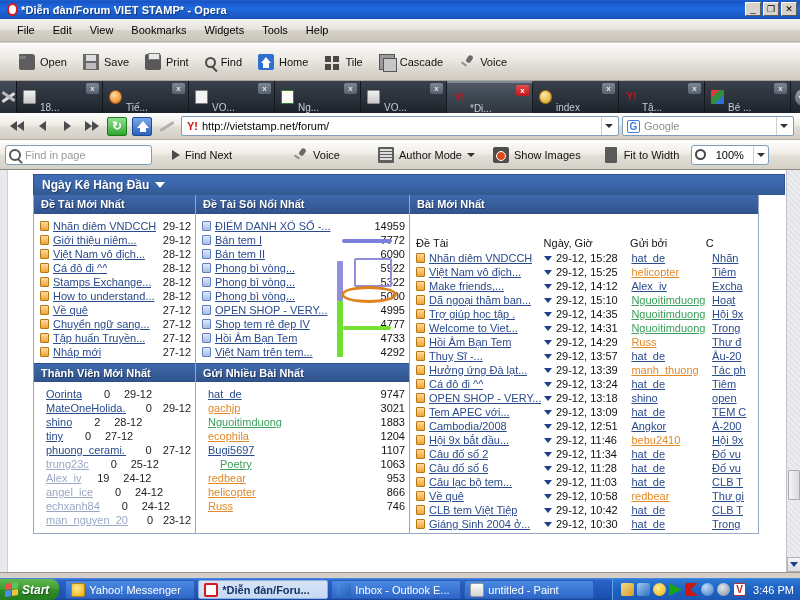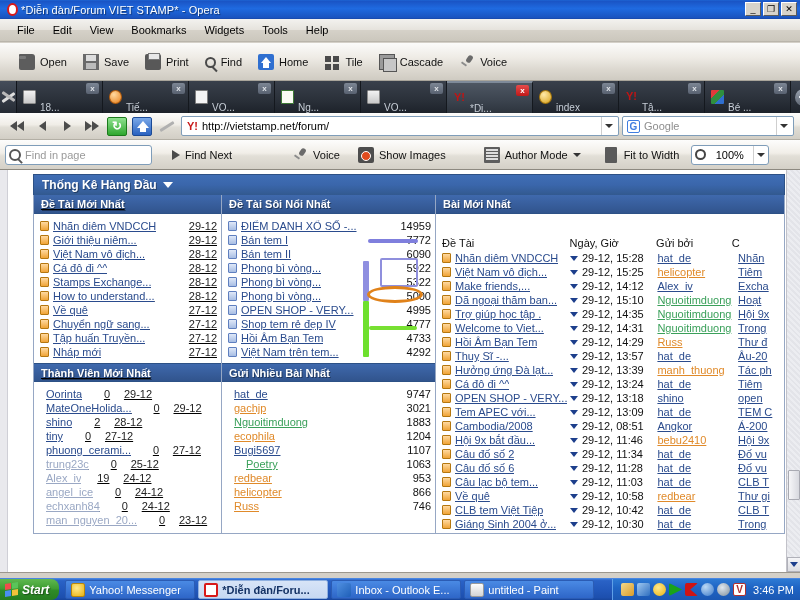--- a/index.html
+++ b/index.html
@@ -19,21 +19,21 @@
     display:flex; align-items:center;
   }
   .titlebar .tb-icon{
     width:18px;height:15px;margin-left:3px;display:flex;align-items:center;justify-content:center;
   }
   .opera-o{
     width:11px;height:13px;border:2px solid #d81919;border-radius:50%/50%;
     background:#fff;position:relative;
   }
   .titlebar .tb-text{
-    color:#fff; font-size:11px; font-weight:normal; letter-spacing:0.1px;
+    color:#fff; font-size:11px; font-weight:bold; letter-spacing:0.1px;
     text-shadow:1px 1px 1px rgba(0,0,0,.45); white-space:nowrap;
   }
   .winbtns{ position:absolute; right:3px; top:2px; display:flex; gap:2px; }
   .winbtn{
     width:16px;height:14px;background:#d7d3cb;border:1px solid #fff;
     border-right-color:#5b5b5b;border-bottom-color:#5b5b5b;
     display:flex;align-items:center;justify-content:center;
     font-size:9px;color:#000;font-family:"Liberation Sans",sans-serif;line-height:1;
   }
 
@@ -217,21 +217,21 @@
     width:752px;height:21px;
     background:linear-gradient(to bottom,#3f6eb5 0%,#3a66ab 50%,#32598f 100%);
     border:1px solid #2d5186; border-bottom:none;
     display:flex;align-items:center;padding-left:8px; gap:6px;
   }
   .stat-header .t{color:#fff;font-weight:bold;font-size:12px;text-shadow:1px 1px 0 rgba(0,0,0,.35);}
   .caret-w{width:0;height:0;border-left:5px solid transparent;border-right:5px solid transparent;border-top:6px solid #fff;}
 
   .tbl{ display:flex; width:752px; }
   .col{ background:#fff; border:1px solid #96a7c4; border-top:none; }
-  .colA{ width:189px;text-decoration:underline; }
+  .colA{ width:163px; }
   .colB{ width:214px; border-left:none;}
   .colC{ width:349px; border-left:none;}
   .panel-head{
     height:19px;
     background:linear-gradient(to bottom,#3f69ad,#31548d);
     border-bottom:1px solid #2d5186;
     display:flex;align-items:center;padding-left:7px;
   }
   .panel-head .t{color:#fff;font-weight:bold;font-size:11px;text-shadow:1px 1px 0 rgba(0,0,0,.4);}
   .panel-body{ padding:5px 4px 4px 6px; }
@@ -520,28 +520,28 @@
       <span class="ph" title="Find in page">Find in page</span>
     </div>
     <div class="fbtn" style="margin-left:12px">
       <span class="greenarrow"></span>
       <span class="lbl">Find Next</span>
     </div>
     <div class="fbtn" style="margin-left:44px">
       <span class="ico voice"></span>
       <span class="lbl">Voice</span>
     </div>
-    <div class="fbtn" style="margin-left:2px">
-      <span class="ico camera"></span>
-      <span class="lbl">Show Images</span>
-    </div>
     <div class="fbtn" style="margin-left:22px">
       <span class="ico doc16"></span>
       <span class="lbl">Author Mode</span>
       <i class="caret-d" style="border-top-color:#333"></i>
+    </div>
+    <div class="fbtn" style="margin-left:2px">
+      <span class="ico camera"></span>
+      <span class="lbl">Show Images</span>
     </div>
     <div class="fbtn" style="margin-left:6px">
       <span class="ico fitw"></span>
       <span class="lbl">Fit to Width</span>
     </div>
     <div class="zoombox" style="margin-left:4px">
       <span class="mag" style="width:11px;height:11px;border:2px solid #444;border-radius:50%;display:inline-block"></span>
       <span class="val">100%</span>
       <span class="ddl">
           <i class="caret-d"></i>
@@ -549,21 +549,21 @@
     </div>
   </div>
 
   <div class="viewport">
     <div class="page-bg"></div>
     <div class="left-gutter"></div>
 
     <div class="content-wrap">
 
       <div class="stat-header">
-        <span class="t">Thống Kê Hàng Đầu</span>
+        <span class="t">Ngày Kê Hàng Đầu</span>
         <span class="caret-w"></span>
       </div>
 
       <div class="tbl">
 
         <div class="col colA">
           <div class="panel-head">
             <span class="t">Đề Tài Mới Nhất</span>
           </div>
           <div class="panel-body" id="newest-topics-body">
@@ -939,21 +939,21 @@
                   <span class="c-by"><span class="lnk">hat_de</span></span>
                   <span class="c-fr"><span class="lnk">TEM C</span></span>
                 </div>
                 <div class="lprow">
                   <span class="c-title">
                     <span class="fico"></span>
                     <span class="lnk">Cambodia/2008</span>
                   </span>
                   <span class="c-dt">
                     <i class="caret-blue"></i>
-                    <span class="dtxt">29-12, 08:51</span>
+                    <span class="dtxt">29-12, 12:51</span>
                   </span>
                   <span class="c-by"><span class="lnk">Angkor</span></span>
                   <span class="c-fr"><span class="lnk">Á-200</span></span>
                 </div>
                 <div class="lprow">
                   <span class="c-title">
                     <span class="fico"></span>
                     <span class="lnk">Hội 9x bắt đầu...</span>
                   </span>
                   <span class="c-dt">

